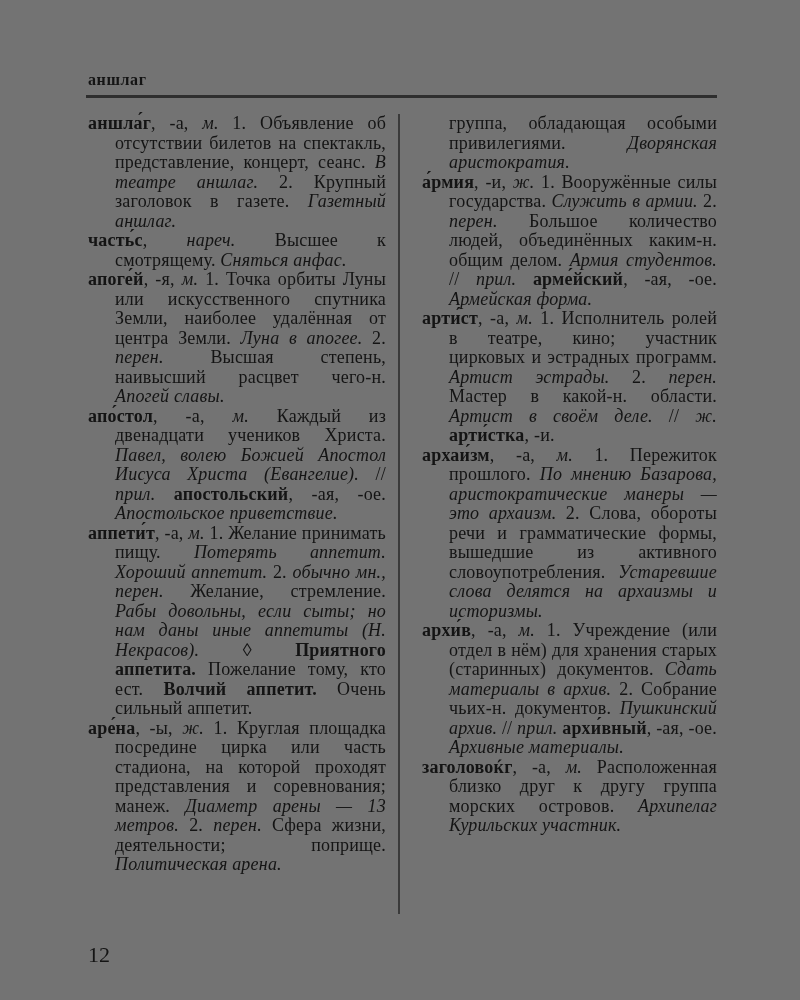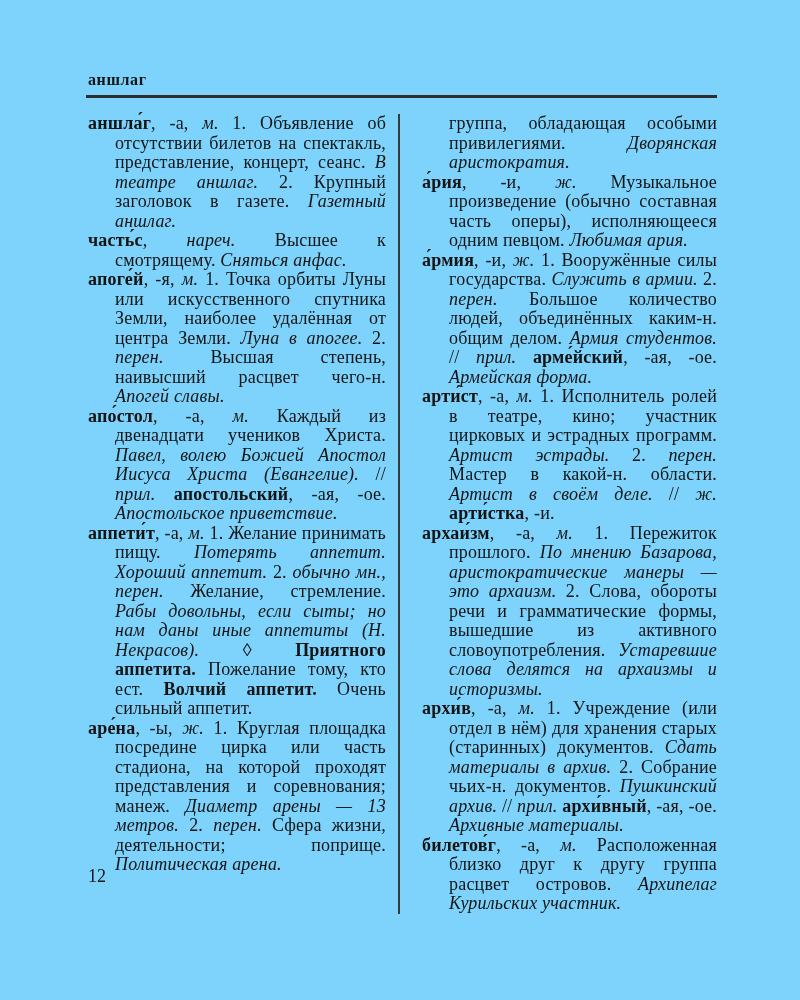--- a/index.html
+++ b/index.html
@@ -4,21 +4,21 @@
 <style>
   html, body {
     margin: 0;
     padding: 0;
     background: #ffffff;
   }
   .page {
     position: relative;
     width: 800px;
     height: 1000px;
-    background: #7dd3fc;
+    background: #737373;
     overflow: hidden;
     font-family: "Liberation Serif", serif;
     color: #141414;
   }
   .running-head {
     position: absolute;
     left: 88px;
     top: 71px;
     font-weight: bold;
     font-size: 16px;
@@ -55,22 +55,22 @@
     text-indent: -27px;
   }
   .entry.continuation {
     text-indent: 0;
   }
   .run-b { font-weight: bold; }
   .run-i { font-style: italic; }
   .page-number {
     position: absolute;
     left: 88px;
-    top: 866px;
-    font-size: 18px;
+    top: 942px;
+    font-size: 22px;
     text-align: right;
   }
 </style>
 </head>
 <body>
 
 <div class="page">
   <div class="running-head">аншлаг</div>
   <div class="head-rule"></div>
   <div class="columns">
@@ -78,22 +78,21 @@
         <p class="entry"><span class="run-b">аншла́г</span><span class="run-n">, -а, </span><span class="run-i">м.</span><span class="run-n"> 1. Объявление об отсутствии билетов на спектакль, представление, концерт, сеанс. </span><span class="run-i">В театре аншлаг.</span><span class="run-n"> 2. Крупный заголовок в газете. </span><span class="run-i">Газетный аншлаг.</span></p>
         <p class="entry"><span class="run-b">часть́с</span><span class="run-n">, </span><span class="run-i">нареч.</span><span class="run-n"> Высшее к смотрящему. </span><span class="run-i">Сняться анфас.</span></p>
         <p class="entry"><span class="run-b">апоге́й</span><span class="run-n">, -я, </span><span class="run-i">м.</span><span class="run-n"> 1. Точка орбиты Луны или искусственного спутника Земли, наиболее удалённая от центра Земли. </span><span class="run-i">Луна в апогее.</span><span class="run-n"> 2. </span><span class="run-i">перен.</span><span class="run-n"> Высшая степень, наивысший расцвет чего-н. </span><span class="run-i">Апогей славы.</span></p>
         <p class="entry"><span class="run-b">апо́стол</span><span class="run-n">, -а, </span><span class="run-i">м.</span><span class="run-n"> Каждый из двенадцати учеников Христа. </span><span class="run-i">Павел, волею Божией Апостол Иисуса Христа (Евангелие).</span><span class="run-n"> // </span><span class="run-i">прил.</span><span class="run-n"> </span><span class="run-b">апостольский</span><span class="run-n">, -ая, -ое. </span><span class="run-i">Апостольское приветствие.</span></p>
         <p class="entry"><span class="run-b">аппети́т</span><span class="run-n">, -а, </span><span class="run-i">м.</span><span class="run-n"> 1. Желание принимать пищу. </span><span class="run-i">Потерять аппетит. Хороший аппетит.</span><span class="run-n"> 2. </span><span class="run-i">обычно мн., перен.</span><span class="run-n"> Желание, стремление. </span><span class="run-i">Рабы довольны, если сыты; но нам даны иные аппетиты (Н. Некрасов).</span><span class="run-n"> ◊ </span><span class="run-b">Приятного аппетита.</span><span class="run-n"> Пожелание тому, кто ест. </span><span class="run-b">Волчий аппетит.</span><span class="run-n"> Очень сильный аппетит.</span></p>
         <p class="entry"><span class="run-b">аре́на</span><span class="run-n">, -ы, </span><span class="run-i">ж.</span><span class="run-n"> 1. Круглая площадка посредине цирка или часть стадиона, на которой проходят представления и соревнования; манеж. </span><span class="run-i">Диаметр арены — 13 метров.</span><span class="run-n"> 2. </span><span class="run-i">перен.</span><span class="run-n"> Сфера жизни, деятельности; поприще. </span><span class="run-i">Политическая арена.</span></p>
       </div>
     <div class="divider"></div>
     <div class="col" id="col-right">
         <p class="entry continuation"><span class="run-n">группа, обладающая особыми привилегиями. </span><span class="run-i">Дворянская аристократия.</span></p>
-        <p class="entry"><span class="run-b">а́рия</span><span class="run-n">, -и, </span><span class="run-i">ж.</span><span class="run-n"> Музыкальное произведение (обычно составная часть оперы), исполняющееся одним певцом. </span><span class="run-i">Любимая ария.</span></p>
         <p class="entry"><span class="run-b">а́рмия</span><span class="run-n">, -и, </span><span class="run-i">ж.</span><span class="run-n"> 1. Вооружённые силы государства. </span><span class="run-i">Служить в армии.</span><span class="run-n"> 2. </span><span class="run-i">перен.</span><span class="run-n"> Большое количество людей, объединённых каким-н. общим делом. </span><span class="run-i">Армия студентов.</span><span class="run-n"> // </span><span class="run-i">прил.</span><span class="run-n"> </span><span class="run-b">арме́йский</span><span class="run-n">, -ая, -ое. </span><span class="run-i">Армейская форма.</span></p>
         <p class="entry"><span class="run-b">арти́ст</span><span class="run-n">, -а, </span><span class="run-i">м.</span><span class="run-n"> 1. Исполнитель ролей в театре, кино; участник цирковых и эстрадных программ. </span><span class="run-i">Артист эстрады.</span><span class="run-n"> 2. </span><span class="run-i">перен.</span><span class="run-n"> Мастер в какой-н. области. </span><span class="run-i">Артист в своём деле.</span><span class="run-n"> // </span><span class="run-i">ж.</span><span class="run-n"> </span><span class="run-b">арти́стка</span><span class="run-n">, -и.</span></p>
         <p class="entry"><span class="run-b">архаи́зм</span><span class="run-n">, -а, </span><span class="run-i">м.</span><span class="run-n"> 1. Пережиток прошлого. </span><span class="run-i">По мнению Базарова, аристократические манеры — это архаизм.</span><span class="run-n"> 2. Слова, обороты речи и грамматические формы, вышедшие из активного словоупотребления. </span><span class="run-i">Устаревшие слова делятся на архаизмы и историзмы.</span></p>
         <p class="entry"><span class="run-b">архи́в</span><span class="run-n">, -а, </span><span class="run-i">м.</span><span class="run-n"> 1. Учреждение (или отдел в нём) для хранения старых (старинных) документов. </span><span class="run-i">Сдать материалы в архив.</span><span class="run-n"> 2. Собрание чьих-н. документов. </span><span class="run-i">Пушкинский архив.</span><span class="run-n"> // </span><span class="run-i">прил.</span><span class="run-n"> </span><span class="run-b">архи́вный</span><span class="run-n">, -ая, -ое. </span><span class="run-i">Архивные материалы.</span></p>
-        <p class="entry"><span class="run-b">билетов́г</span><span class="run-n">, -а, </span><span class="run-i">м.</span><span class="run-n"> Расположенная близко друг к другу группа расцвет островов. </span><span class="run-i">Архипелаг Курильских участник.</span></p>
+        <p class="entry"><span class="run-b">заголовоќг</span><span class="run-n">, -а, </span><span class="run-i">м.</span><span class="run-n"> Расположенная близко друг к другу группа морских островов. </span><span class="run-i">Архипелаг Курильских участник.</span></p>
       </div>
   </div>
   <div class="page-number">12</div>
 </div>
 
 </body></html>

